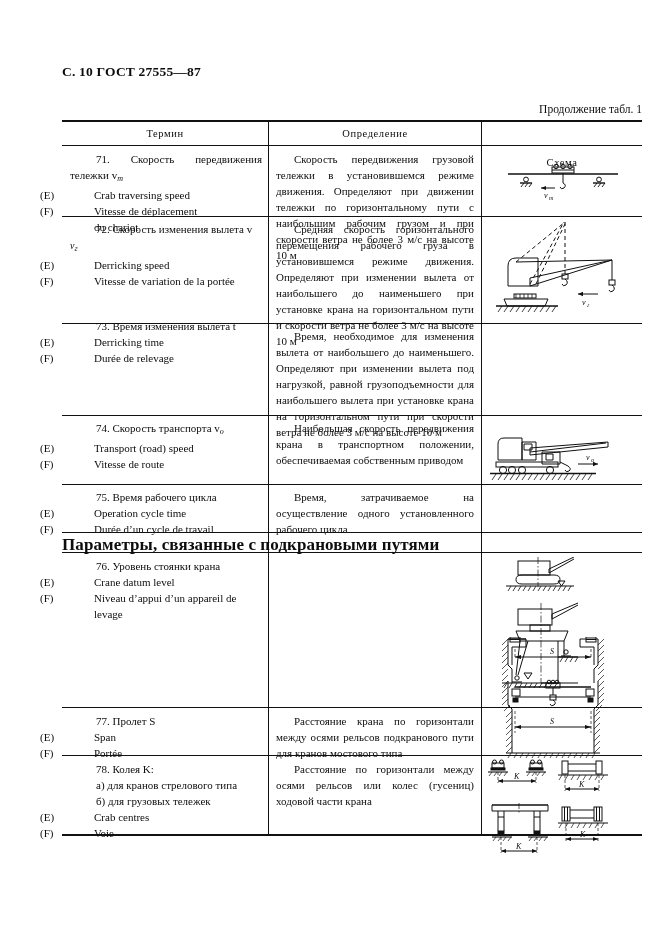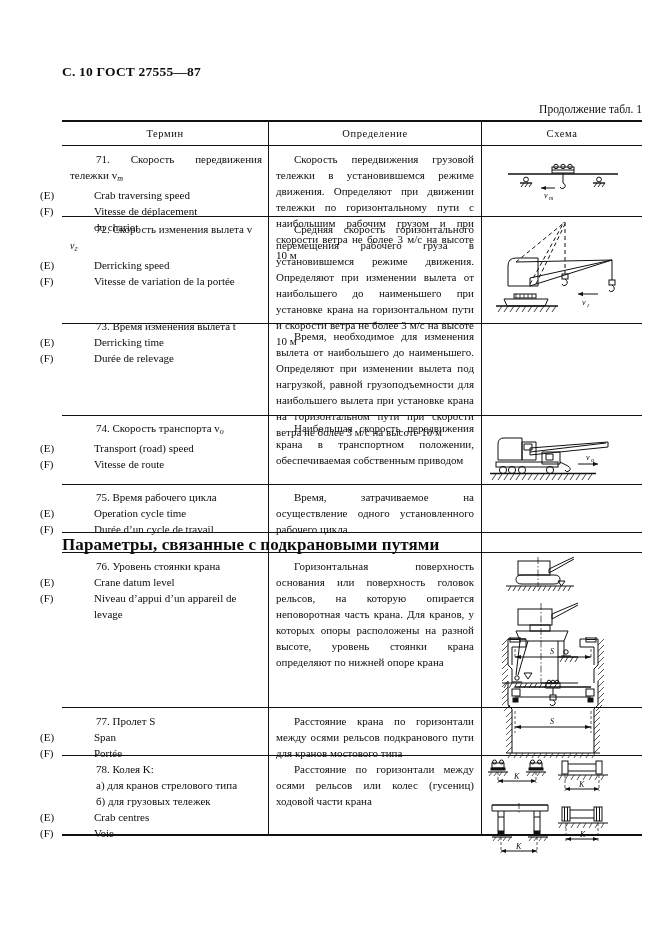--- a/index.html
+++ b/index.html
@@ -73,21 +73,21 @@
     position: absolute;
     top: 0;
     height: 23px;
     line-height: 23px;
     text-align: center;
     font-size: 10.5px;
     letter-spacing: 0.6px;
   }
   .hdr.h1 { left: 0;     width: 206px; }
   .hdr.h2 { left: 207px; width: 212px; }
-  .hdr.h3 { left: 420px; width: 160px; }
+  .hdr.h3 { left: 420px; width: 160px; margin-top: 29px; }
 
   
   .cell {
     position: absolute;
     box-sizing: border-box;
     font-size: 11px;
     line-height: 16px;
   }
   .cell.term {
     left: 0;
@@ -371,23 +371,20 @@
     <div class="hline" style="top:410px;"></div>
 
     <div class="section-row" style="top:413px;">Параметры, связанные с подкрановыми путями</div>
     <div class="hline" style="top:430px;"></div>
 
     <div class="cell term" style="top:436px;">
       <p class="lead"><span>76. Уровень стоянки крана</span></p>
       <p class="tl"><span class="tag">(E)</span><span class="cont">Crane datum level</span></p>
       <p class="tl"><span class="tag">(F)</span><span class="cont">Niveau d’appui d’un appareil de</span></p>
       <p class="tl"><span class="tag"></span><span class="cont">levage</span></p>
-    </div>
-    <div class="cell def" style="top:436px;">
-      <p class="lead">Горизонтальная поверхность основания или поверхность головок рельсов, на которую опирается неповоротная часть крана. Для кранов, у которых опоры расположены на разной высоте, уровень стоянки крана определяют по нижней опоре крана</p>
     </div>
     <div class="schema" style="top:435px;">
       <svg width="152" height="140" viewBox="0 0 152 140">
         <g stroke="#111" fill="none" stroke-width="1">
 
           <rect x="32" y="4" width="32" height="14"></rect>
           <line x1="52" y1="0" x2="52" y2="30" stroke-width="0.7" stroke-dasharray="7 2 1.5 2"></line>
 
           <line x1="63" y1="16" x2="88" y2="2"></line>
           <line x1="63" y1="12" x2="88" y2="0"></line>

